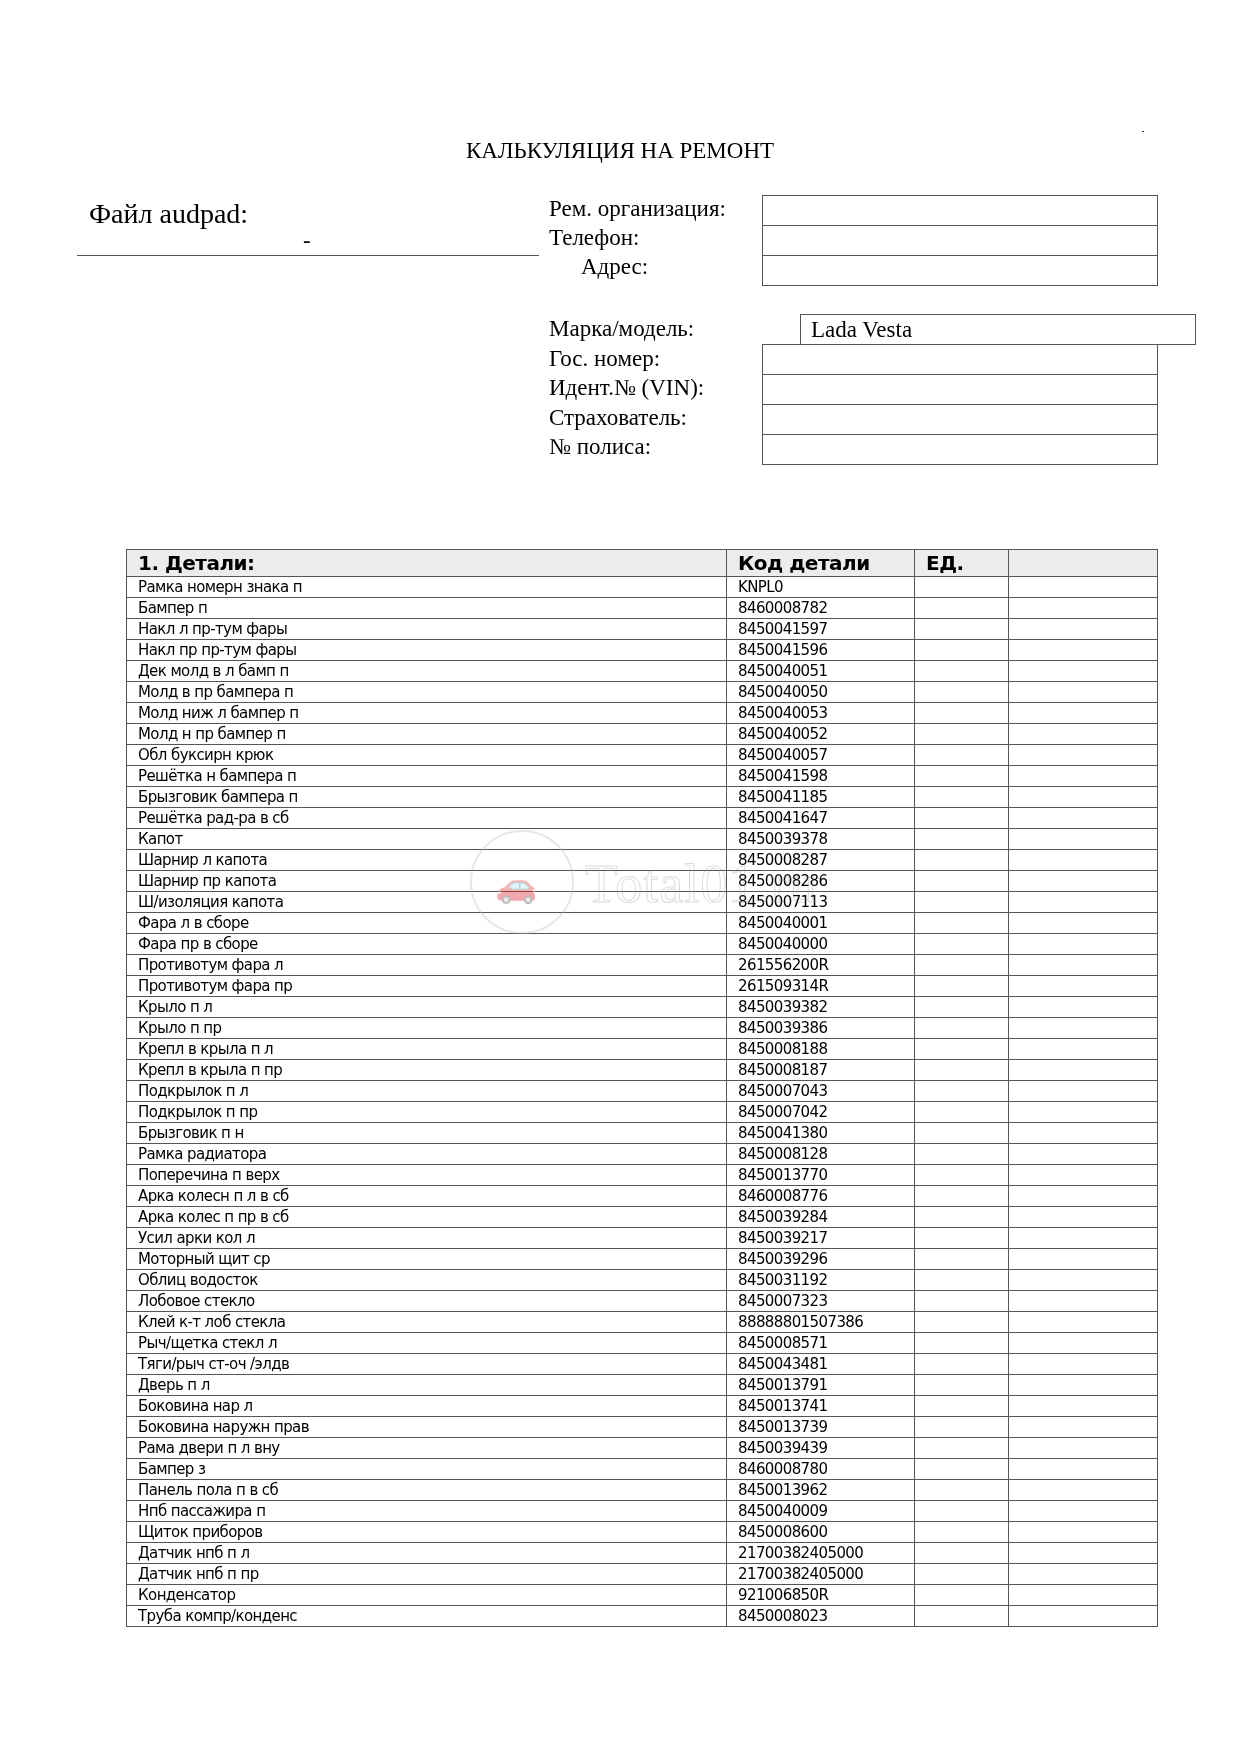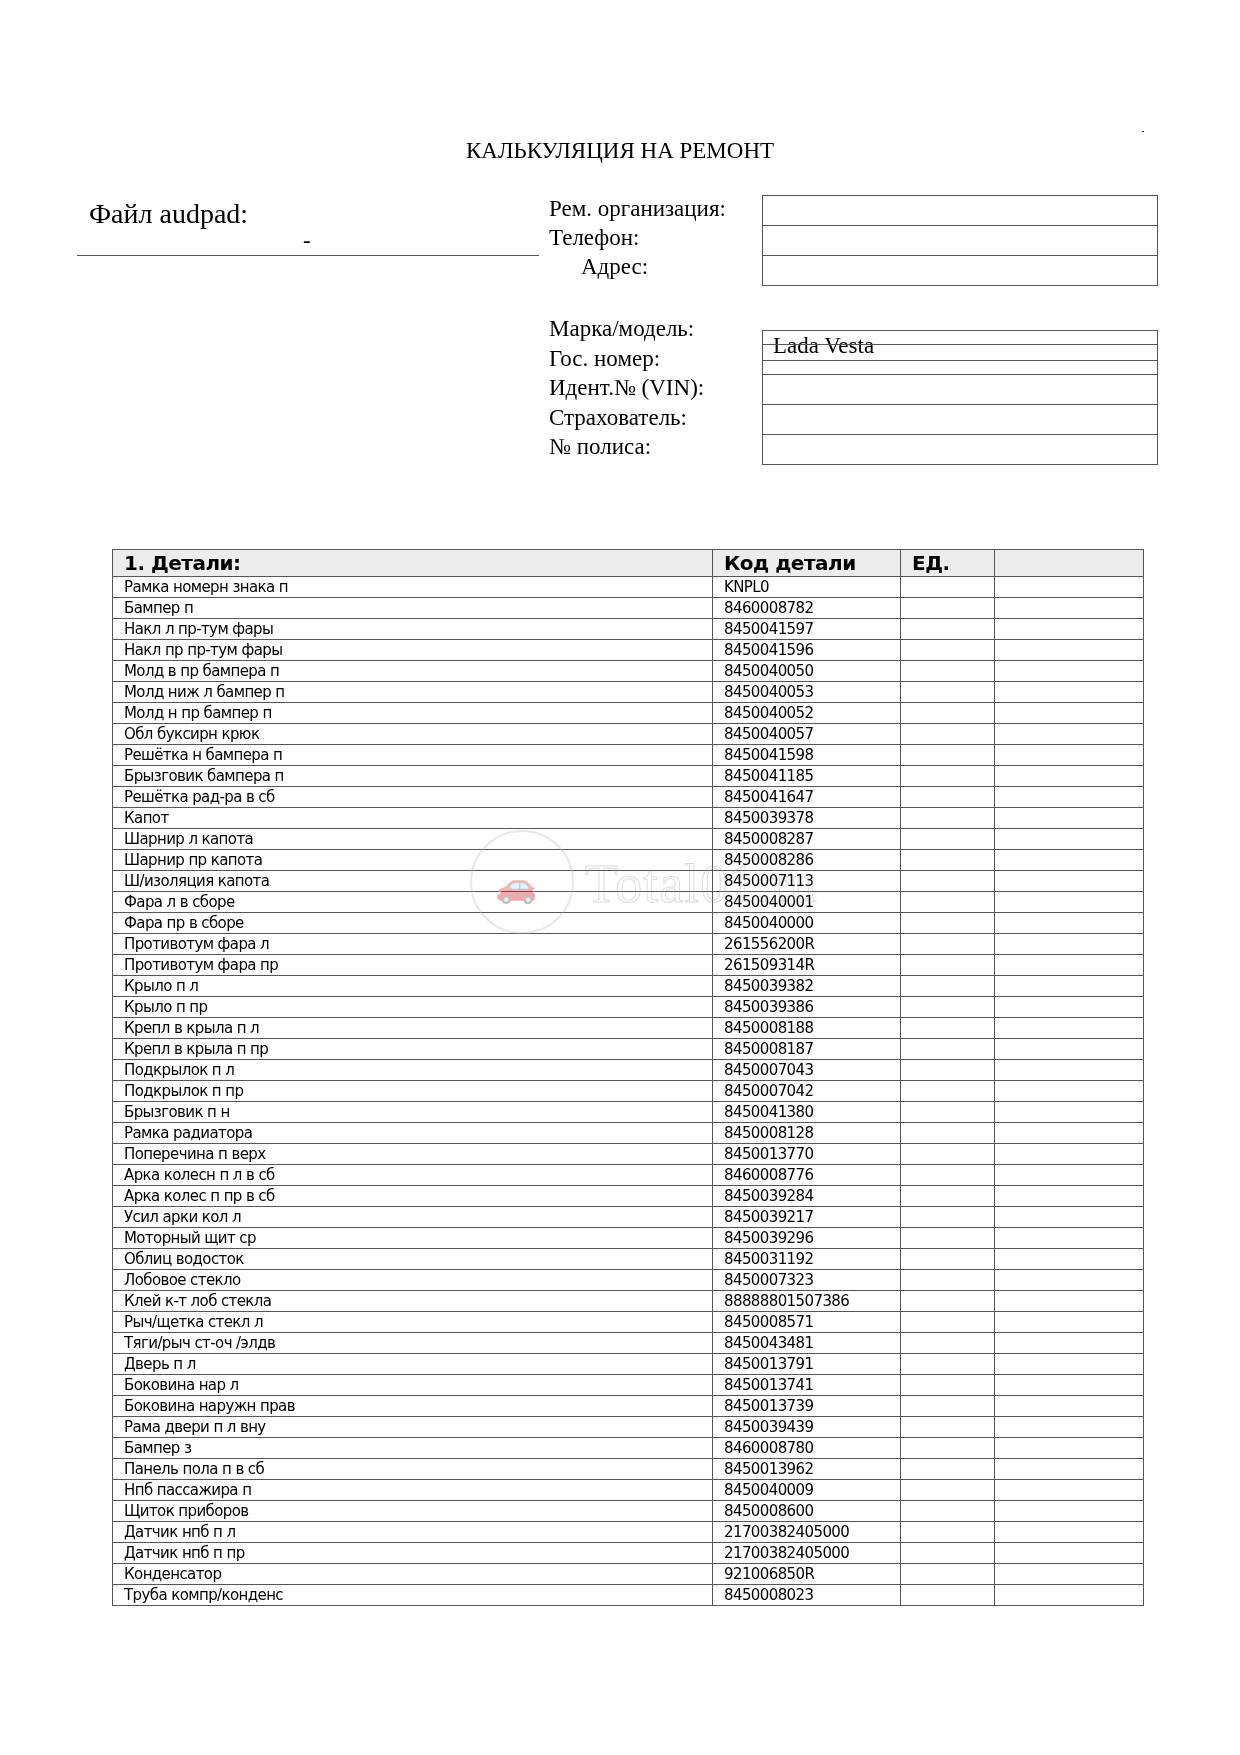--- a/index.html
+++ b/index.html
@@ -10,21 +10,21 @@
   #dot { position:absolute; top:131px; left:1142px; width:2px; height:1px; background:#333; }
 
   #file-label { position:absolute; top:198px; left:89px; font-size:28px; }
   #file-dash { position:absolute; top:228px; left:303px; font-size:23px; }
   #file-line { position:absolute; top:255px; left:77px; width:462px; height:0; border-top:1px solid #555; }
 
   .field-label { position:absolute; left:549px; font-size:23px; line-height:30px; }
   .field-box { position:absolute; left:762px; width:394px; height:29px; border:1px solid #555; box-sizing:content-box; }
   .field-box .val { position:absolute; left:10px; top:0; font-size:23px; line-height:30px; }
 
-  #parts-table { position:absolute; top:549px; left:112px; width:1031px; border-collapse:collapse; table-layout:fixed; }
+  #parts-table { position:absolute; top:549px; left:126px; width:1031px; border-collapse:collapse; table-layout:fixed; }
   #parts-table th, #parts-table td { border:1px solid #555; padding:0 0 0 11px; text-align:left; vertical-align:middle; overflow:hidden; white-space:nowrap; }
   #parts-table thead th { background:#ececec; height:26px; font-weight:bold; font-size:20px; font-family:"DejaVu Sans", sans-serif; letter-spacing:-0.5px; }
   #parts-table tbody td { height:20px; font-size:15px; font-family:"DejaVu Sans", sans-serif; letter-spacing:-0.6px; line-height:20px; }
   #parts-table thead th.c3 { padding-left:11px; }
 
   #watermark { position:absolute; top:825px; left:465px; width:300px; height:110px; pointer-events:none; opacity:0.35; }
   #watermark .circle { position:absolute; left:5px; top:5px; width:100px; height:100px; border:2px solid #bbb; border-radius:50%; }
   #watermark .car { position:absolute; left:30px; top:40px; font-size:34px; color:#aaa; font-family:"DejaVu Sans", sans-serif; }
   #watermark .wm-text { position:absolute; left:120px; top:28px; font-size:54px; color:#aaa; font-family:"Liberation Serif", serif; -webkit-text-stroke:1px #999; color:transparent; letter-spacing:1px; }
 </style>
@@ -49,21 +49,21 @@
   </div>
 <div class="field-box" style="top:255px;">
     <span class="val serif"></span>
   </div>
 
 <div class="field-label serif" style="top:314px;">Марка/модель:</div>
 <div class="field-label serif" style="top:344px;">Гос. номер:</div>
 <div class="field-label serif" style="top:373px;">Идент.№ (VIN):</div>
 <div class="field-label serif" style="top:403px;">Страхователь:</div>
 <div class="field-label serif" style="top:432px;">№ полиса:</div>
-<div class="field-box" style="top:330px;">
+<div class="field-box" style="top:314px;margin-left:38px;">
     <span class="val serif">Lada Vesta</span>
   </div>
 <div class="field-box" style="top:344px;">
     <span class="val serif"></span>
   </div>
 <div class="field-box" style="top:374px;">
     <span class="val serif"></span>
   </div>
 <div class="field-box" style="top:404px;">
     <span class="val serif"></span>
@@ -106,20 +106,26 @@
         <td></td>
         <td></td>
       </tr>
       <tr>
         <td>Накл пр пр-тум фары</td>
         <td>8450041596</td>
         <td></td>
         <td></td>
       </tr>
       <tr>
+        <td>Дек молд в л бамп п</td>
+        <td>8450040051</td>
+        <td></td>
+        <td></td>
+      </tr>
+      <tr>
         <td>Молд в пр бампера п</td>
         <td>8450040050</td>
         <td></td>
         <td></td>
       </tr>
       <tr>
         <td>Молд ниж л бампер п</td>
         <td>8450040053</td>
         <td></td>
         <td></td>

